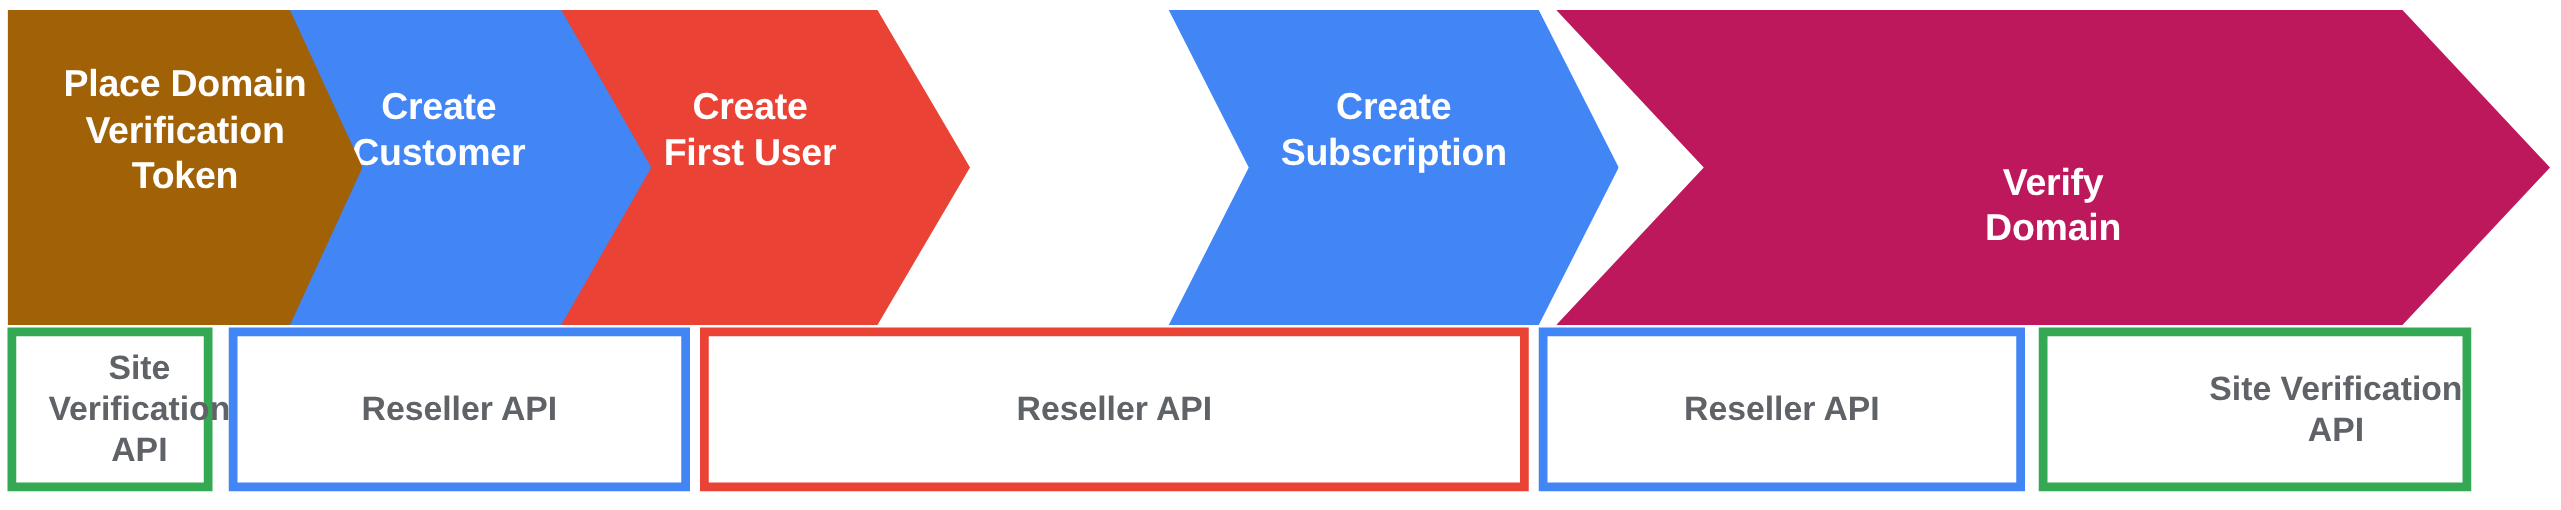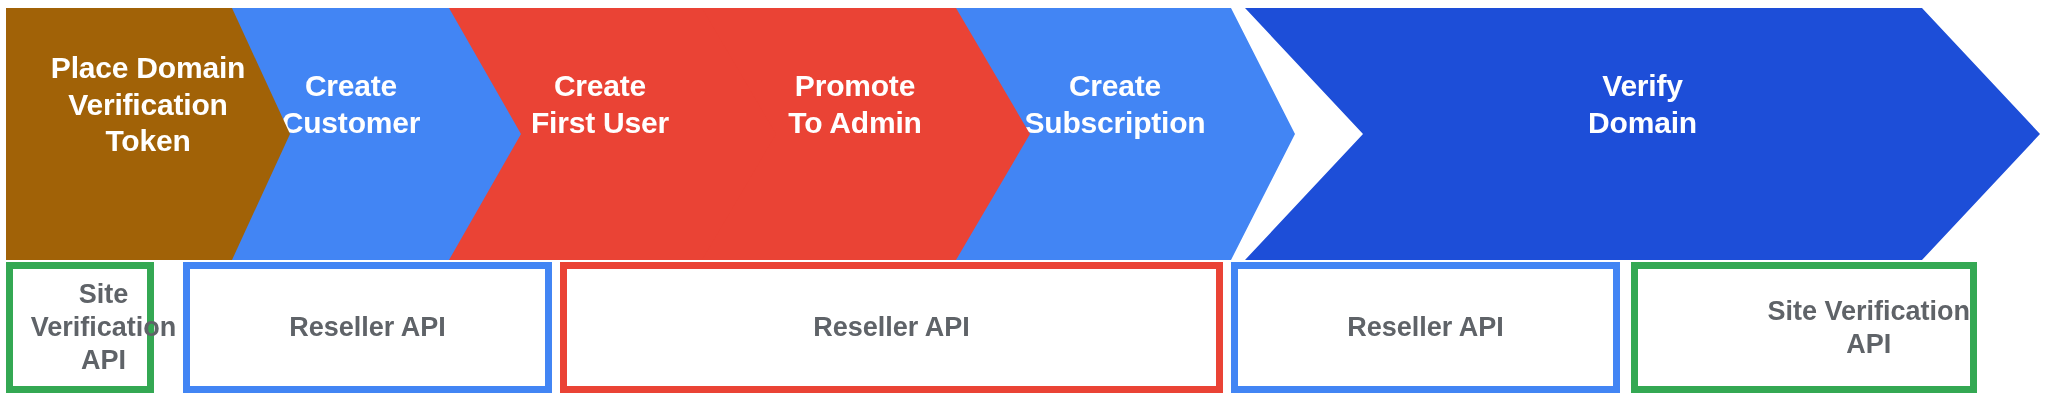--- a/index.html
+++ b/index.html
@@ -65,58 +65,53 @@
     line-height: 1.22;
     text-align: center;
     white-space: pre-line;
   }
 </style>
 </head>
 <body>
 
 <div id="diagram">
 
-  <div class="chevron" style="left:1245px; width:795px; z-index:1; background:#1d4ed8;
-              clip-path: polygon(0 0, calc(100% - 118px) 0, 100% 50%, calc(100% - 118px) 100%, 0 100%, 118px 50%);">
+  <div class="chevron" style="left:1245px; width:795px; z-index:1; background:#be185d;
+              clip-path: polygon(0 0, calc(100% - 118px) 0, 100% 50%, calc(100% - 118px) 100%, 0 100%, 118px 50%); align-items: flex-end;">
     <span class="chevron-label">Verify
 Domain</span>
   </div>
 
   <div class="chevron" style="left:935px; width:360px; z-index:2; background:#4285f4;
               clip-path: polygon(0 0, calc(100% - 64px) 0, 100% 50%, calc(100% - 64px) 100%, 0 100%, 64px 50%);">
     <span class="chevron-label">Create
 Subscription</span>
   </div>
 
-  <div class="chevron" style="left:680px; width:350px; z-index:3; background:#ea4335;
-              clip-path: polygon(0 0, calc(100% - 74px) 0, 100% 50%, calc(100% - 74px) 100%, 0 100%, 74px 50%);">
-    <span class="chevron-label">Promote
-To Admin</span>
-  </div>
 
   <div class="chevron" style="left:424px; width:352px; z-index:4; background:#ea4335;
               clip-path: polygon(0 0, calc(100% - 74px) 0, 100% 50%, calc(100% - 74px) 100%, 0 100%, 74px 50%);">
     <span class="chevron-label">Create
 First User</span>
   </div>
 
   <div class="chevron" style="left:181px; width:340px; z-index:5; background:#4285f4;
               clip-path: polygon(0 0, calc(100% - 72px) 0, 100% 50%, calc(100% - 72px) 100%, 0 100%, 72px 50%);">
     <span class="chevron-label">Create
 Customer</span>
   </div>
 
   <div class="chevron" style="left:6px; width:284px; z-index:6; background:#a16207;
               clip-path: polygon(0 0, calc(100% - 58px) 0, 100% 50%, calc(100% - 58px) 100%, 0 100%);">
     <span class="chevron-label">Place Domain
 Verification
 Token</span>
   </div>
 
-  <div class="apibox" style="left:6px; width:148px; border-color:#34a853;padding-left:47px;">
+  <div class="apibox" style="left:6px; width:164px; border-color:#34a853;padding-left:47px;">
     <span class="apibox-label">Site
 Verification
 API</span>
   </div>
 
   <div class="apibox" style="left:183px; width:369px; border-color:#4285f4;">
     <span class="apibox-label">Reseller API</span>
   </div>
 
   <div class="apibox" style="left:560px; width:663px; border-color:#ea4335;">

